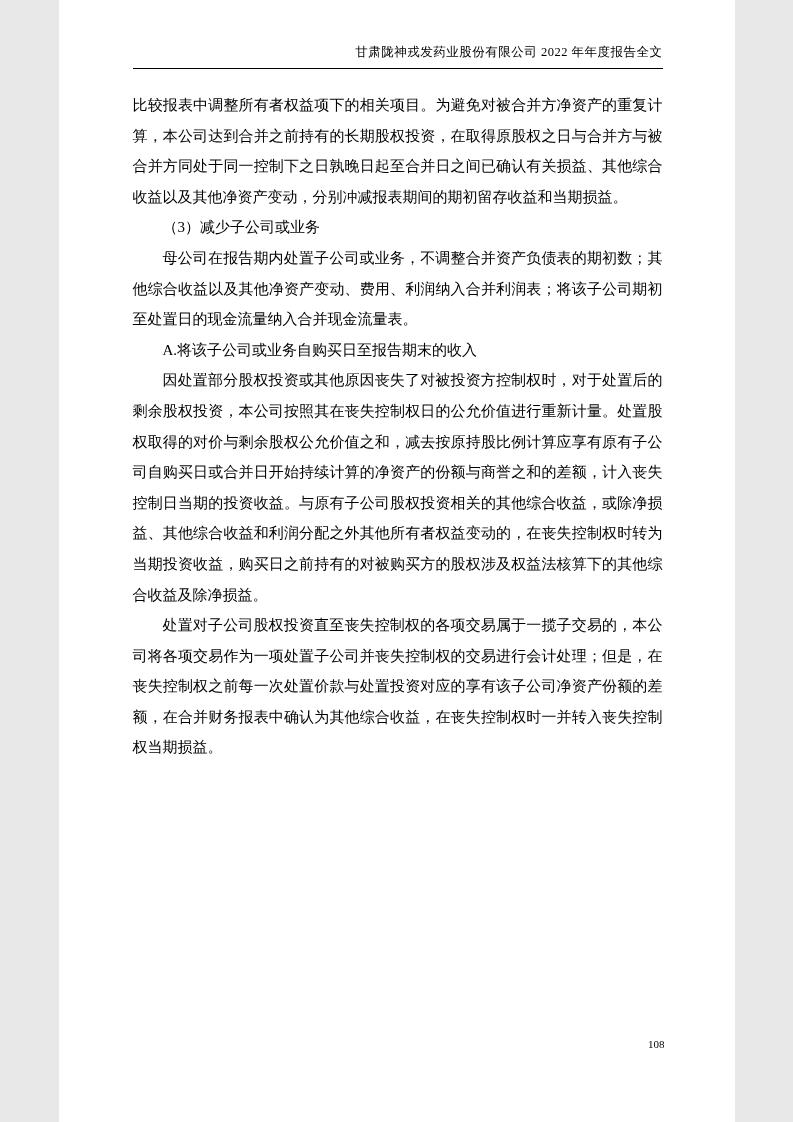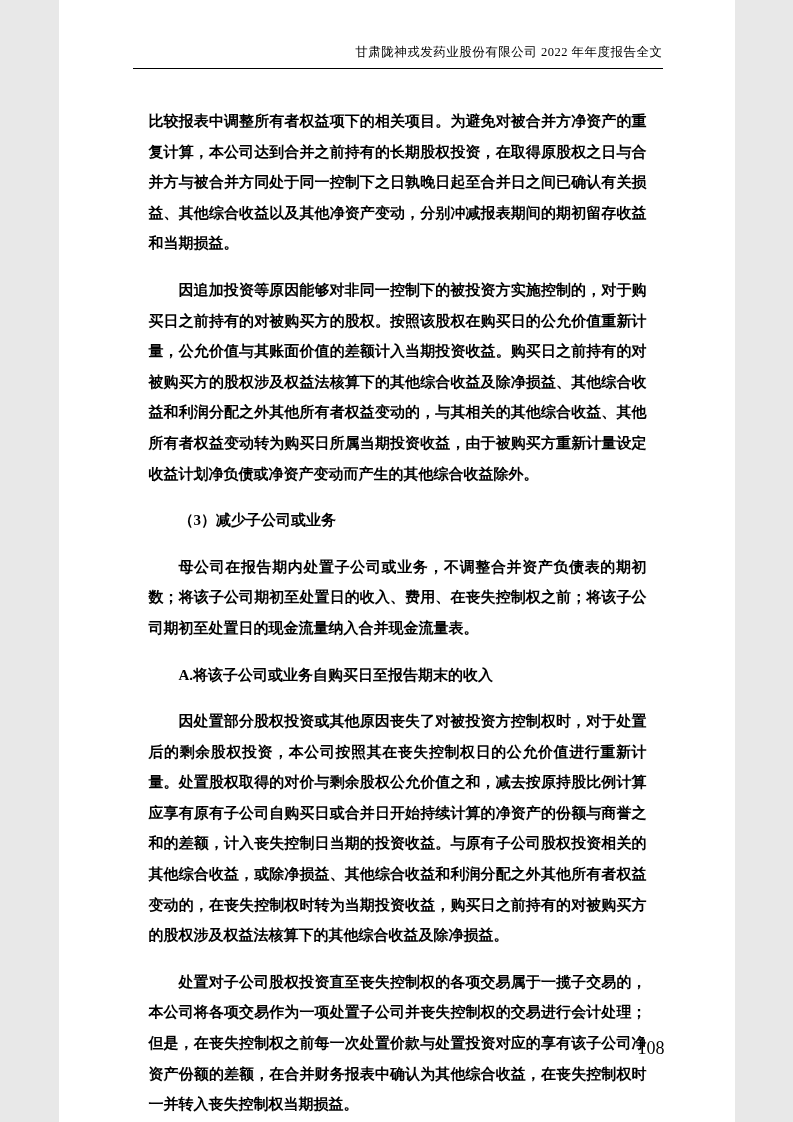--- a/index.html
+++ b/index.html
@@ -32,51 +32,49 @@
     letter-spacing: 0.5px;
     white-space: nowrap;
   }
   .doc-body {
     position: absolute;
     top: 90px;
     left: 74px;
     right: 72px;
   }
   .para {
-    margin: 16px;
+    margin: 0;
     font-size: 15px;
     line-height: 30.6px;
     text-align: justify;
     text-justify: inter-ideograph;
     word-break: break-all;
-    font-weight: bold;
   }
   .para.indent {
     text-indent: 2em;
   }
   .footer {
     position: absolute;
     top: 1038px;
     right: 70px;
-    font-size: 18px;
+    font-size: 11px;
   }
 </style>
 </head>
 <body>
 
 <div class="page">
   <div class="header">
     <div class="header-title">甘肃陇神戎发药业股份有限公司 2022 年年度报告全文</div>
   </div>
 
   <div class="doc-body">
       <p class="para">比较报表中调整所有者权益项下的相关项目。为避免对被合并方净资产的重复计算，本公司达到合并之前持有的长期股权投资，在取得原股权之日与合并方与被合并方同处于同一控制下之日孰晚日起至合并日之间已确认有关损益、其他综合收益以及其他净资产变动，分别冲减报表期间的期初留存收益和当期损益。</p>
-      <p class="para indent">因追加投资等原因能够对非同一控制下的被投资方实施控制的，对于购买日之前持有的对被购买方的股权。按照该股权在购买日的公允价值重新计量，公允价值与其账面价值的差额计入当期投资收益。购买日之前持有的对被购买方的股权涉及权益法核算下的其他综合收益及除净损益、其他综合收益和利润分配之外其他所有者权益变动的，与其相关的其他综合收益、其他所有者权益变动转为购买日所属当期投资收益，由于被购买方重新计量设定收益计划净负债或净资产变动而产生的其他综合收益除外。</p>
       <p class="para indent">（3）减少子公司或业务</p>
-      <p class="para indent">母公司在报告期内处置子公司或业务，不调整合并资产负债表的期初数；将该子公司期初至处置日的收入、费用、在丧失控制权之前；将该子公司期初至处置日的现金流量纳入合并现金流量表。</p>
+      <p class="para indent">母公司在报告期内处置子公司或业务，不调整合并资产负债表的期初数；其他综合收益以及其他净资产变动、费用、利润纳入合并利润表；将该子公司期初至处置日的现金流量纳入合并现金流量表。</p>
       <p class="para indent">A.将该子公司或业务自购买日至报告期末的收入</p>
       <p class="para indent">因处置部分股权投资或其他原因丧失了对被投资方控制权时，对于处置后的剩余股权投资，本公司按照其在丧失控制权日的公允价值进行重新计量。处置股权取得的对价与剩余股权公允价值之和，减去按原持股比例计算应享有原有子公司自购买日或合并日开始持续计算的净资产的份额与商誉之和的差额，计入丧失控制日当期的投资收益。与原有子公司股权投资相关的其他综合收益，或除净损益、其他综合收益和利润分配之外其他所有者权益变动的，在丧失控制权时转为当期投资收益，购买日之前持有的对被购买方的股权涉及权益法核算下的其他综合收益及除净损益。</p>
       <p class="para indent">处置对子公司股权投资直至丧失控制权的各项交易属于一揽子交易的，本公司将各项交易作为一项处置子公司并丧失控制权的交易进行会计处理；但是，在丧失控制权之前每一次处置价款与处置投资对应的享有该子公司净资产份额的差额，在合并财务报表中确认为其他综合收益，在丧失控制权时一并转入丧失控制权当期损益。</p>
     </div>
 
   <div class="footer">
     <span>108</span>
   </div>
 </div>
 

